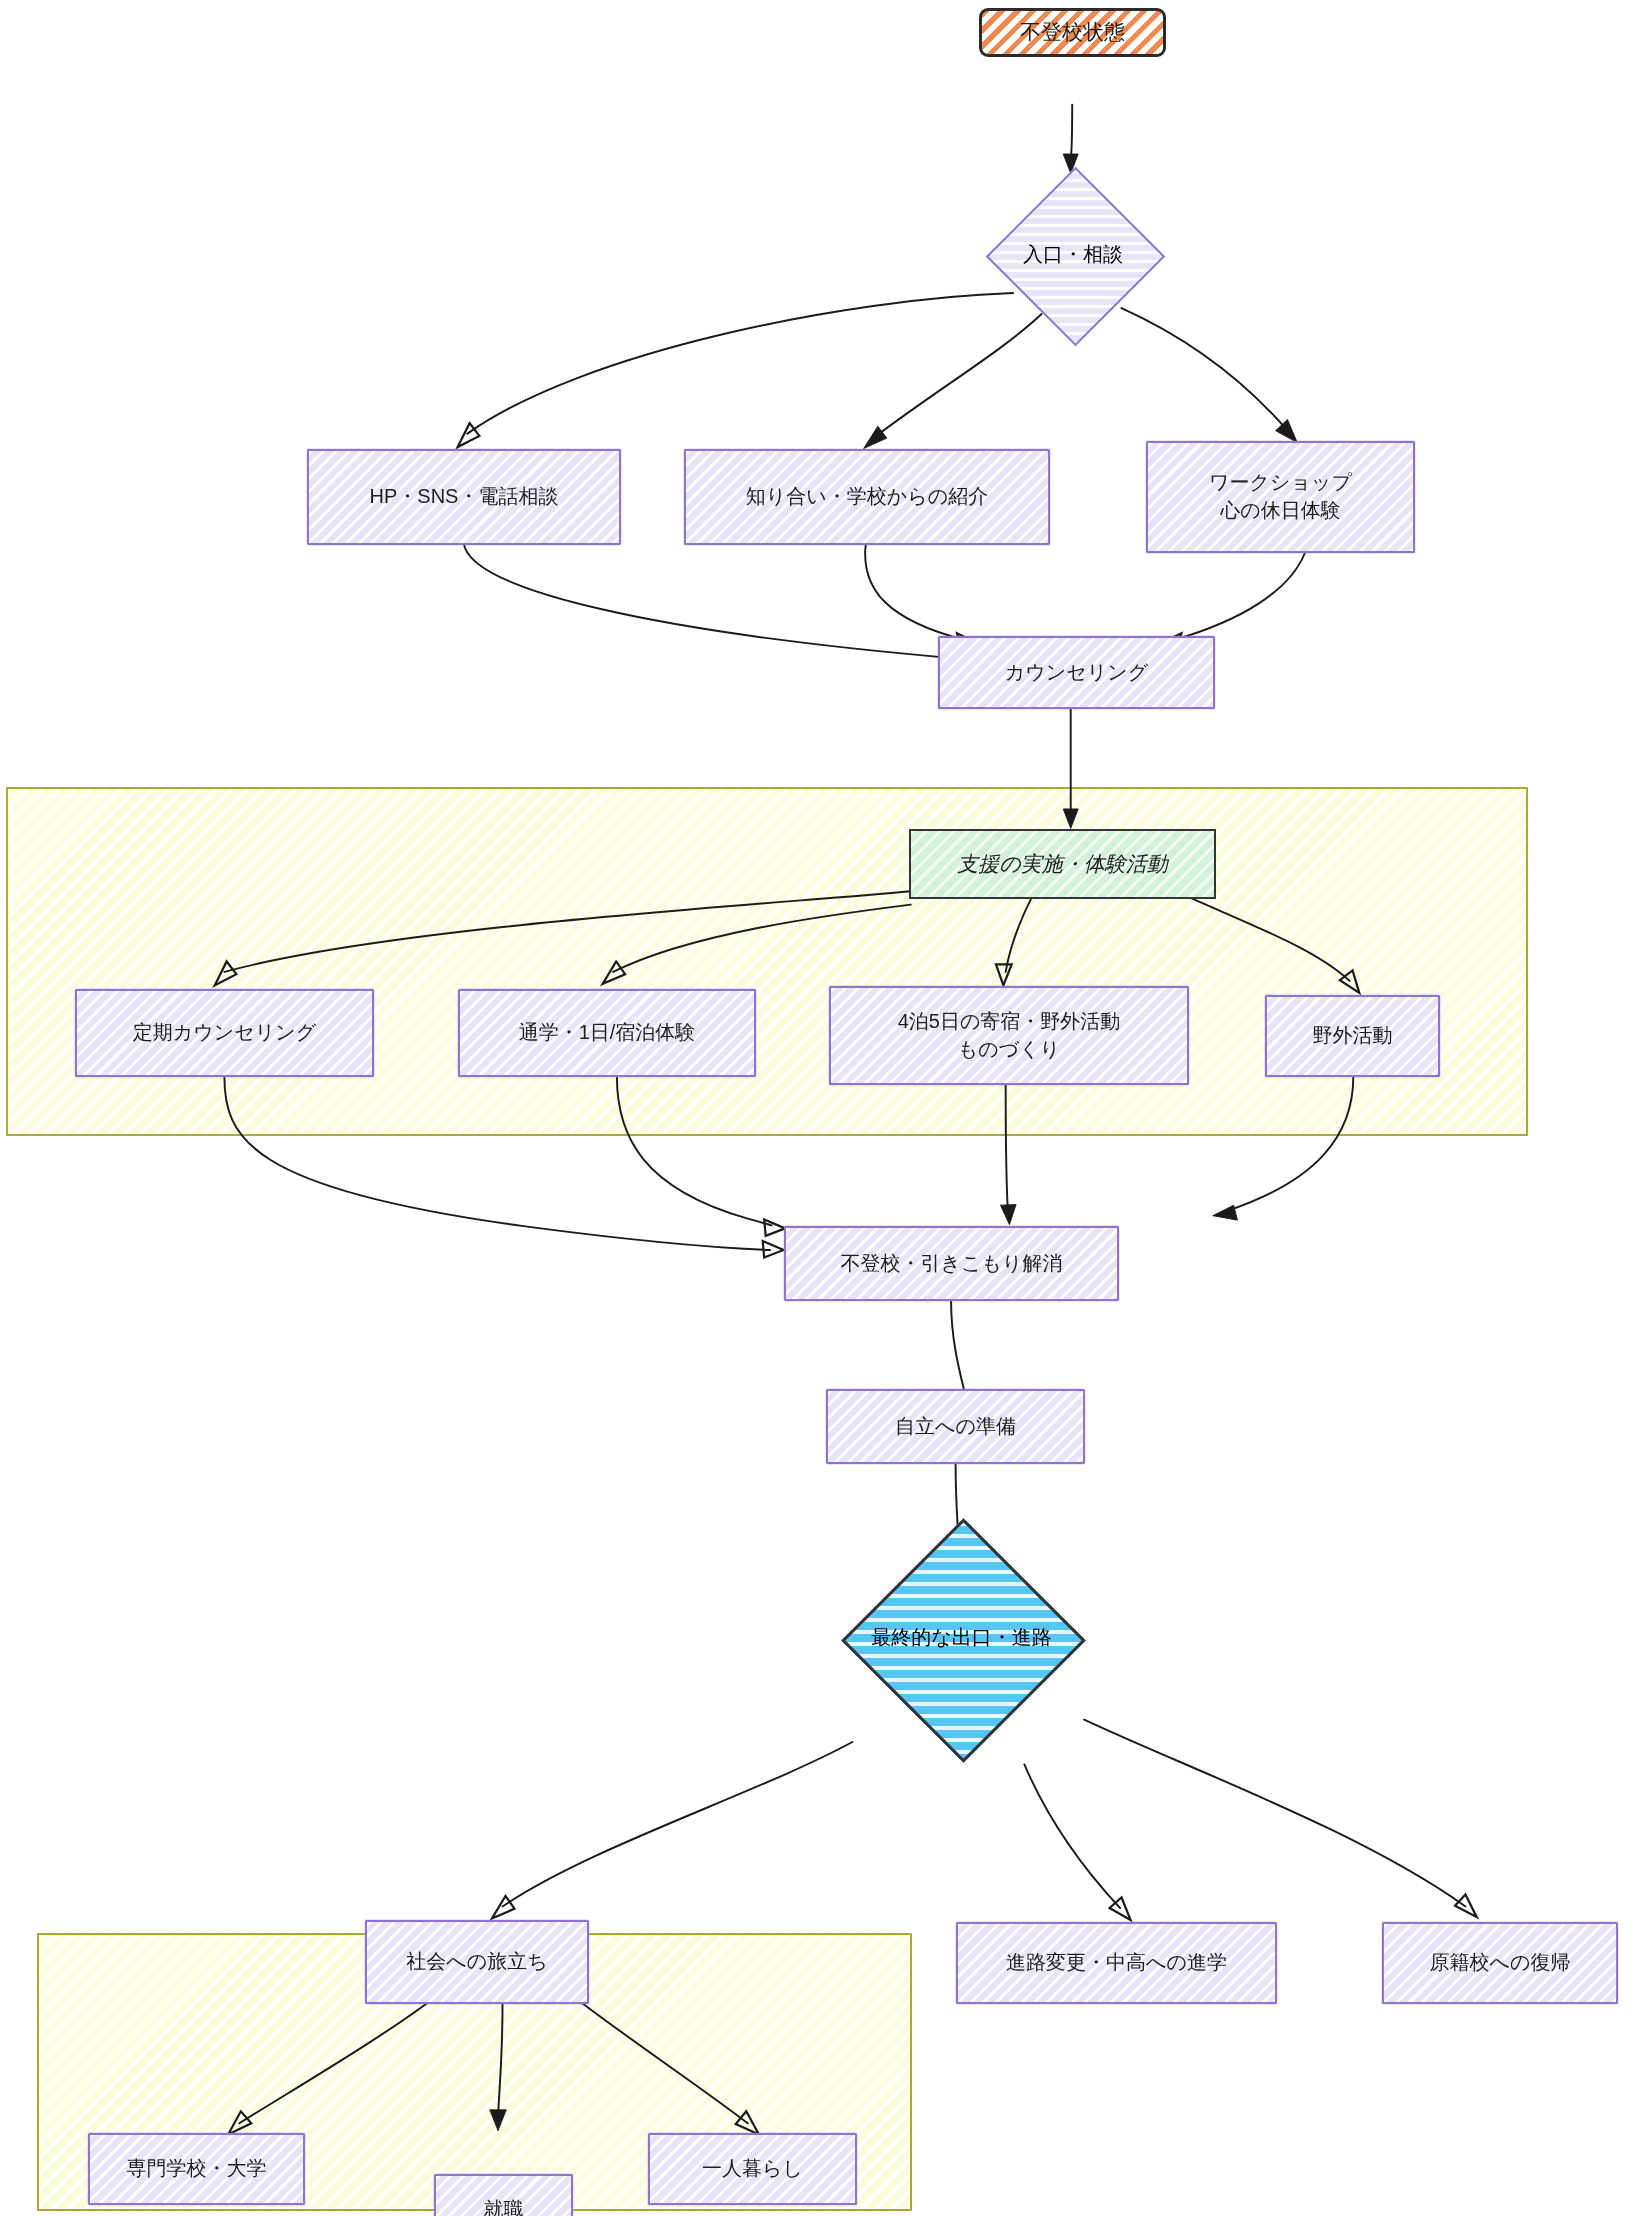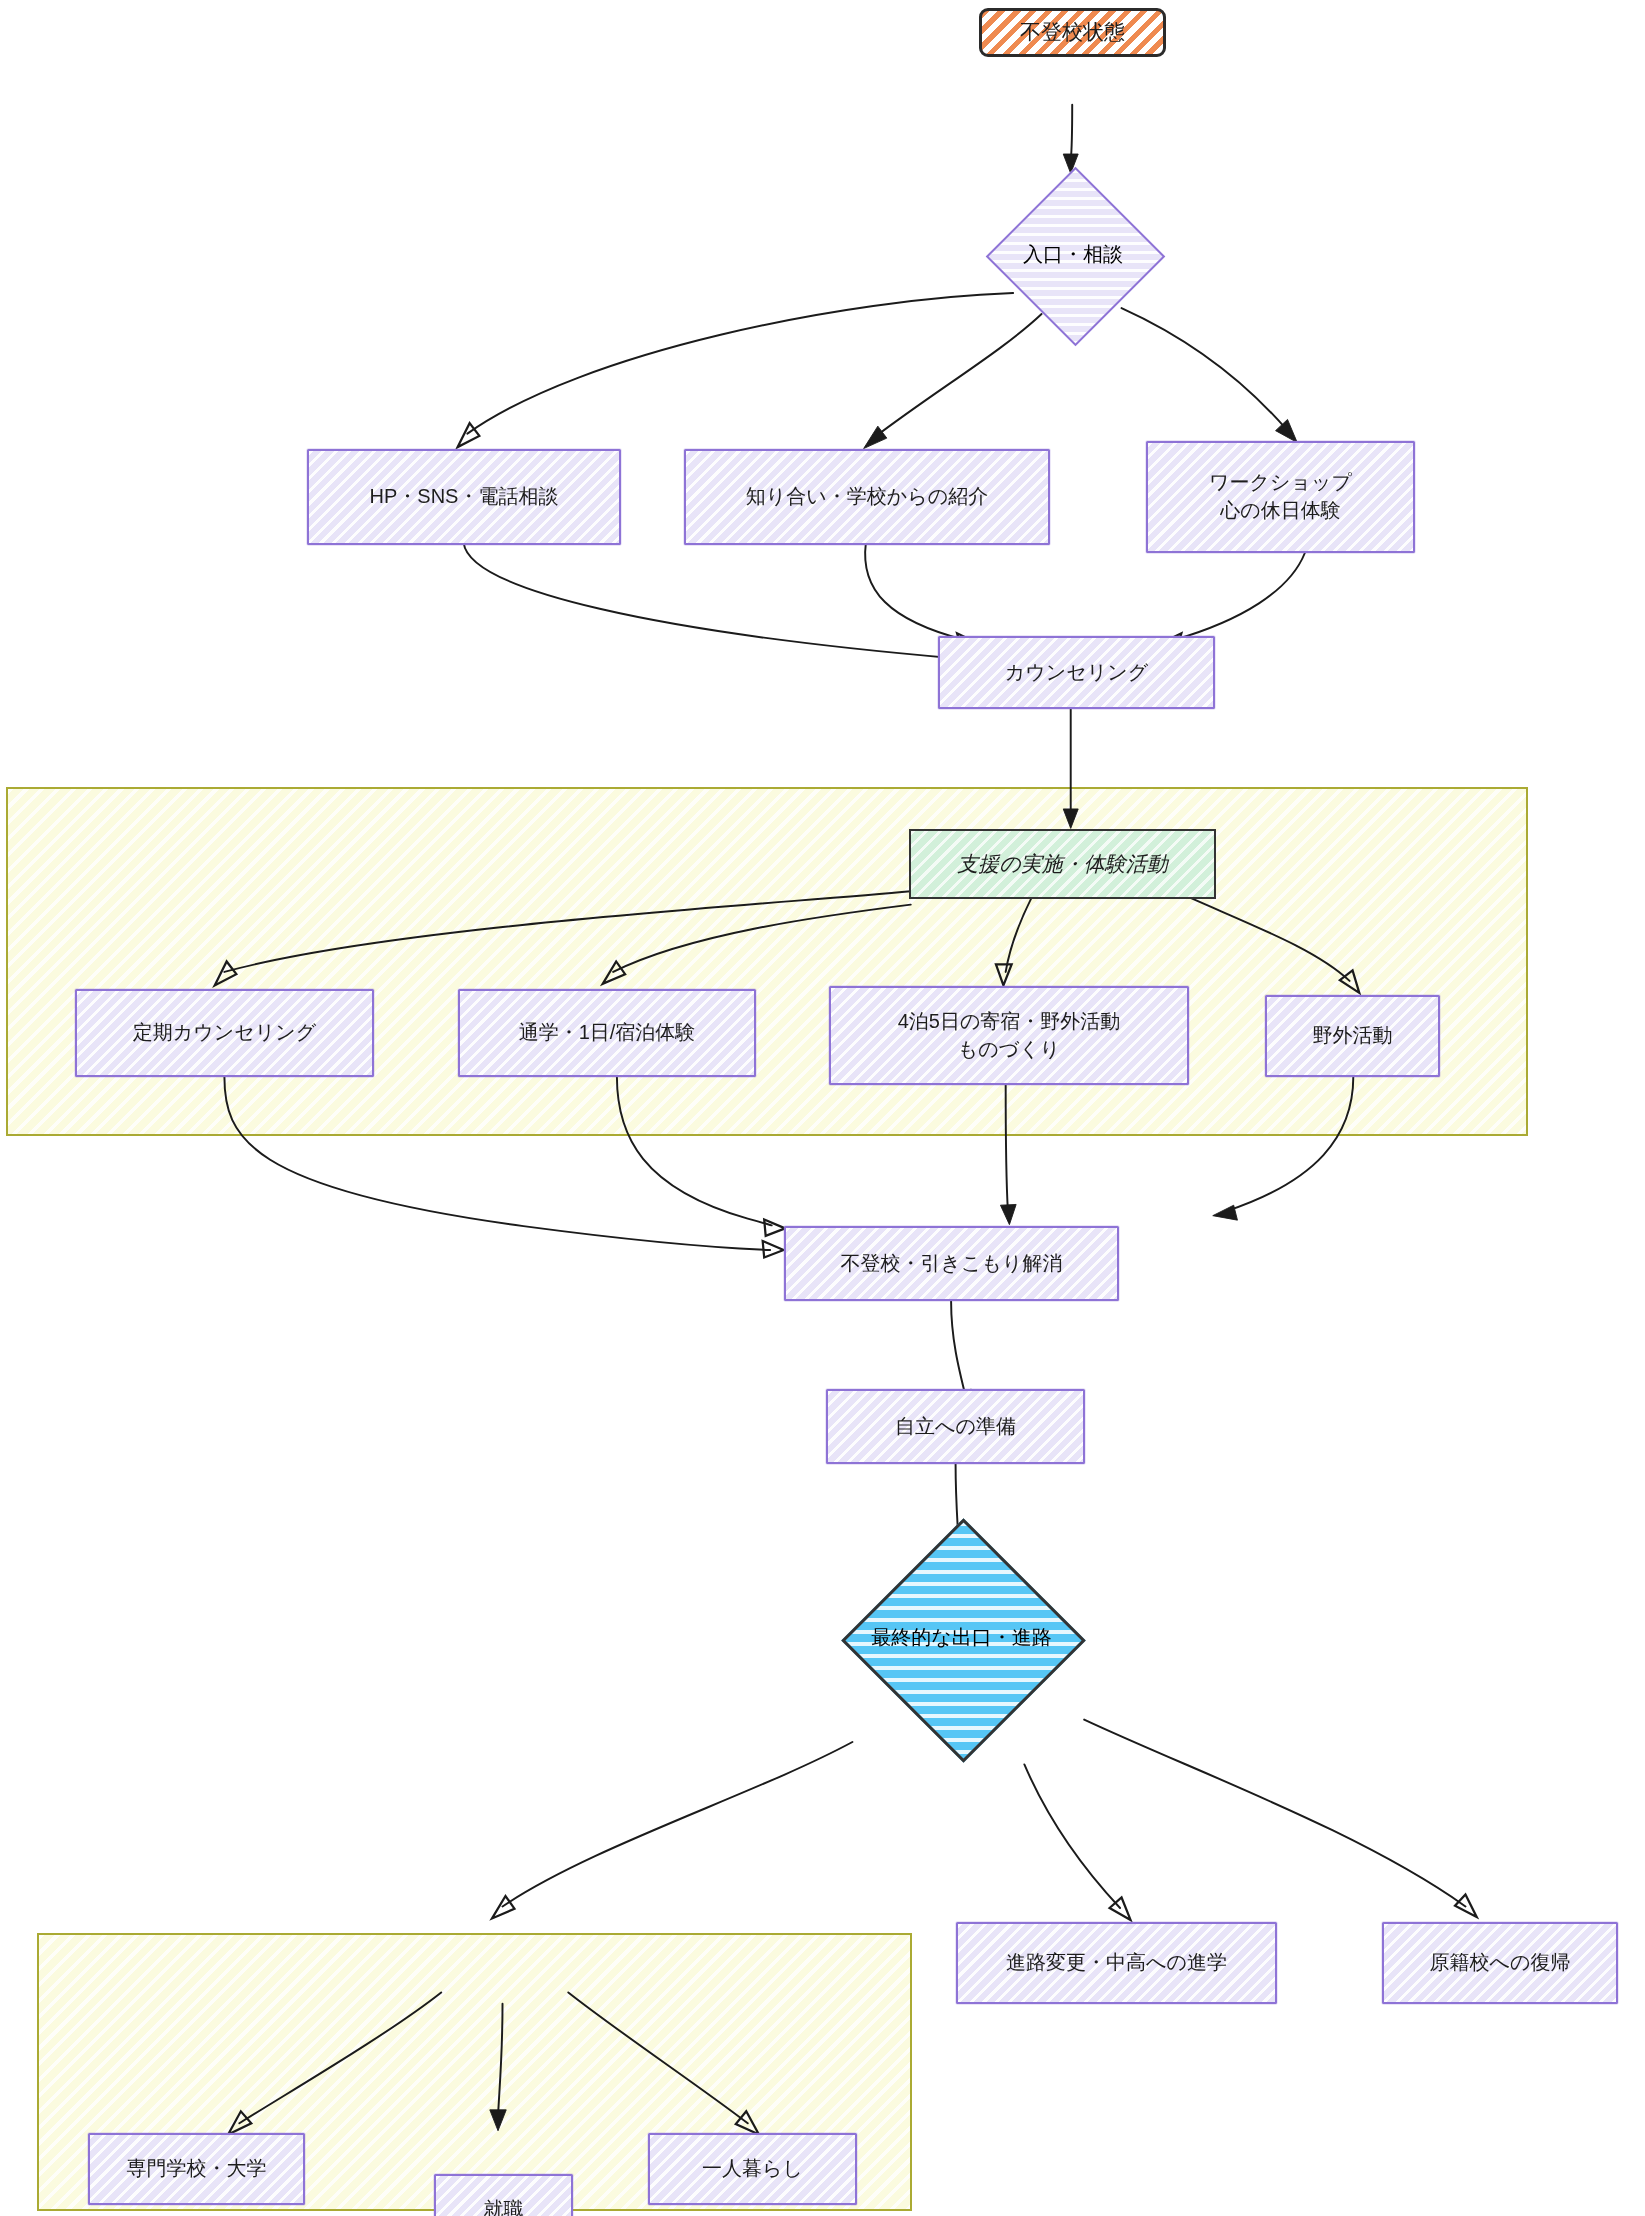--- a/index.html
+++ b/index.html
@@ -204,20 +204,23 @@
 
   <div class="node nrect" style="left:826px; top:1389px; width:259px; height:75px;">
     <span class="lbl">自立への準備</span>
   </div>
 
   <div class="ndia" style="left:808px; top:1540px; width:307px; height:194px;">
     <div class="dshape dia-cyan" style="left:69px; top:13.5px; width:167px; height:167px; position:absolute;"></div>
     <div class="lbl">最終的な出口・進路</div>
   </div>
 
+  <div class="node nrect" style="left:365px; top:1920px; width:224px; height:84px;">
+    <span class="lbl">社会への旅立ち</span>
+  </div>
 
   <div class="node nrect" style="left:88px; top:2133px; width:217px; height:72px;">
     <span class="lbl">専門学校・大学</span>
   </div>
 
   <div class="node nrect" style="left:434px; top:2133px; width:139px; height:72px;margin-top:41px;">
     <span class="lbl">就職</span>
   </div>
 
   <div class="node nrect" style="left:648px; top:2133px; width:209px; height:72px;">

